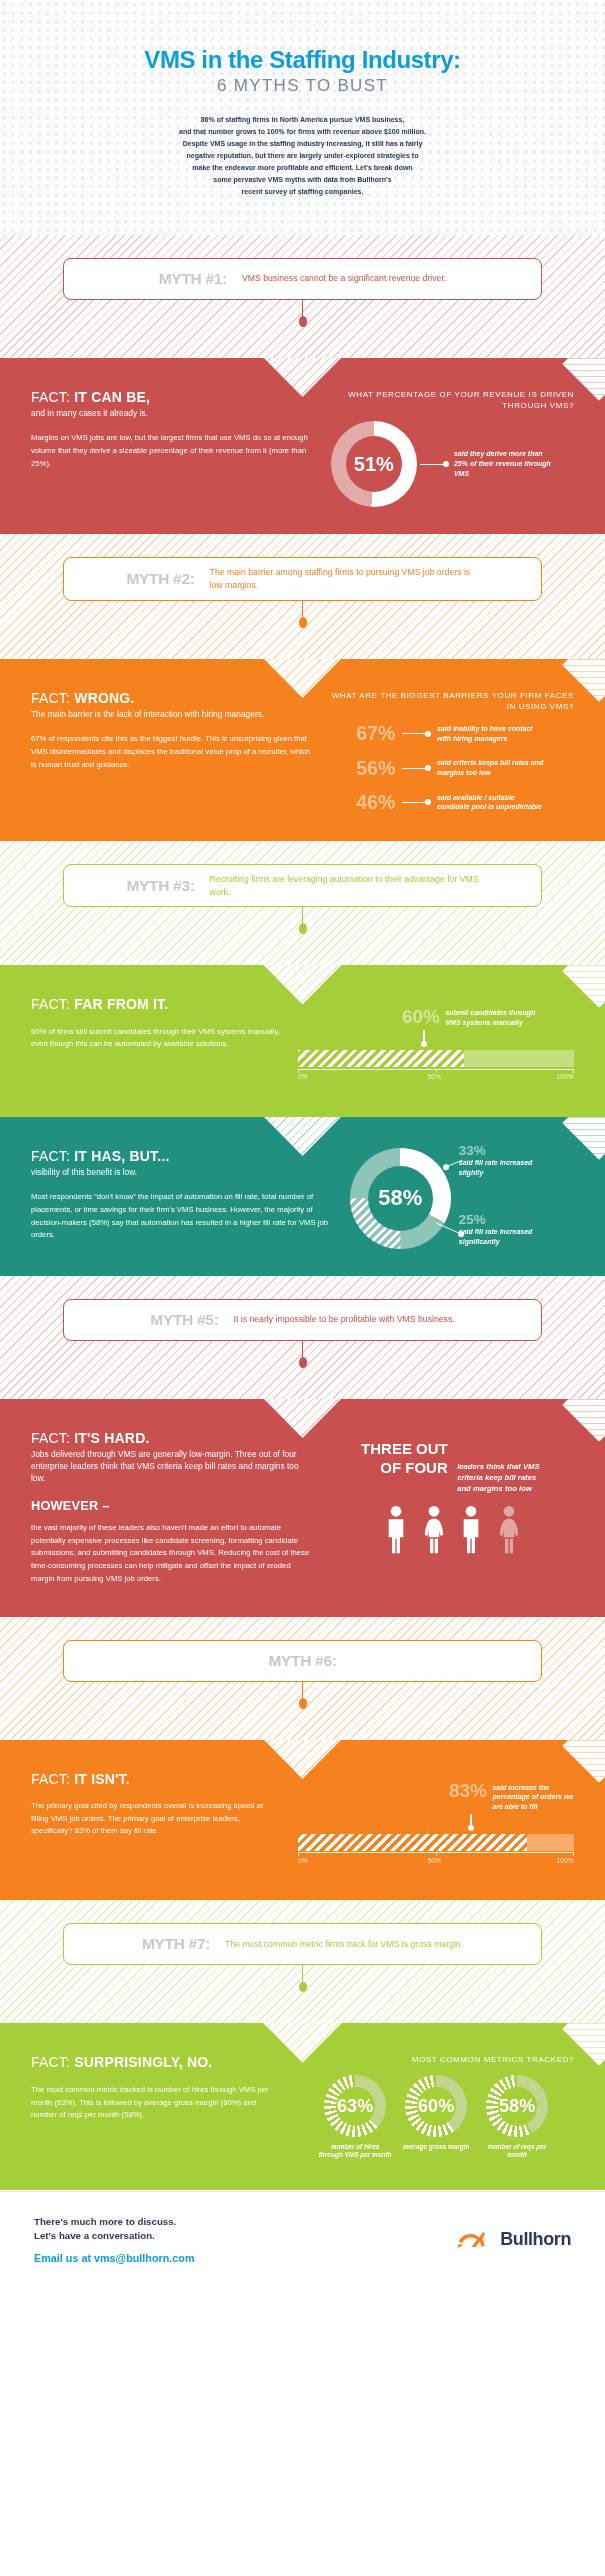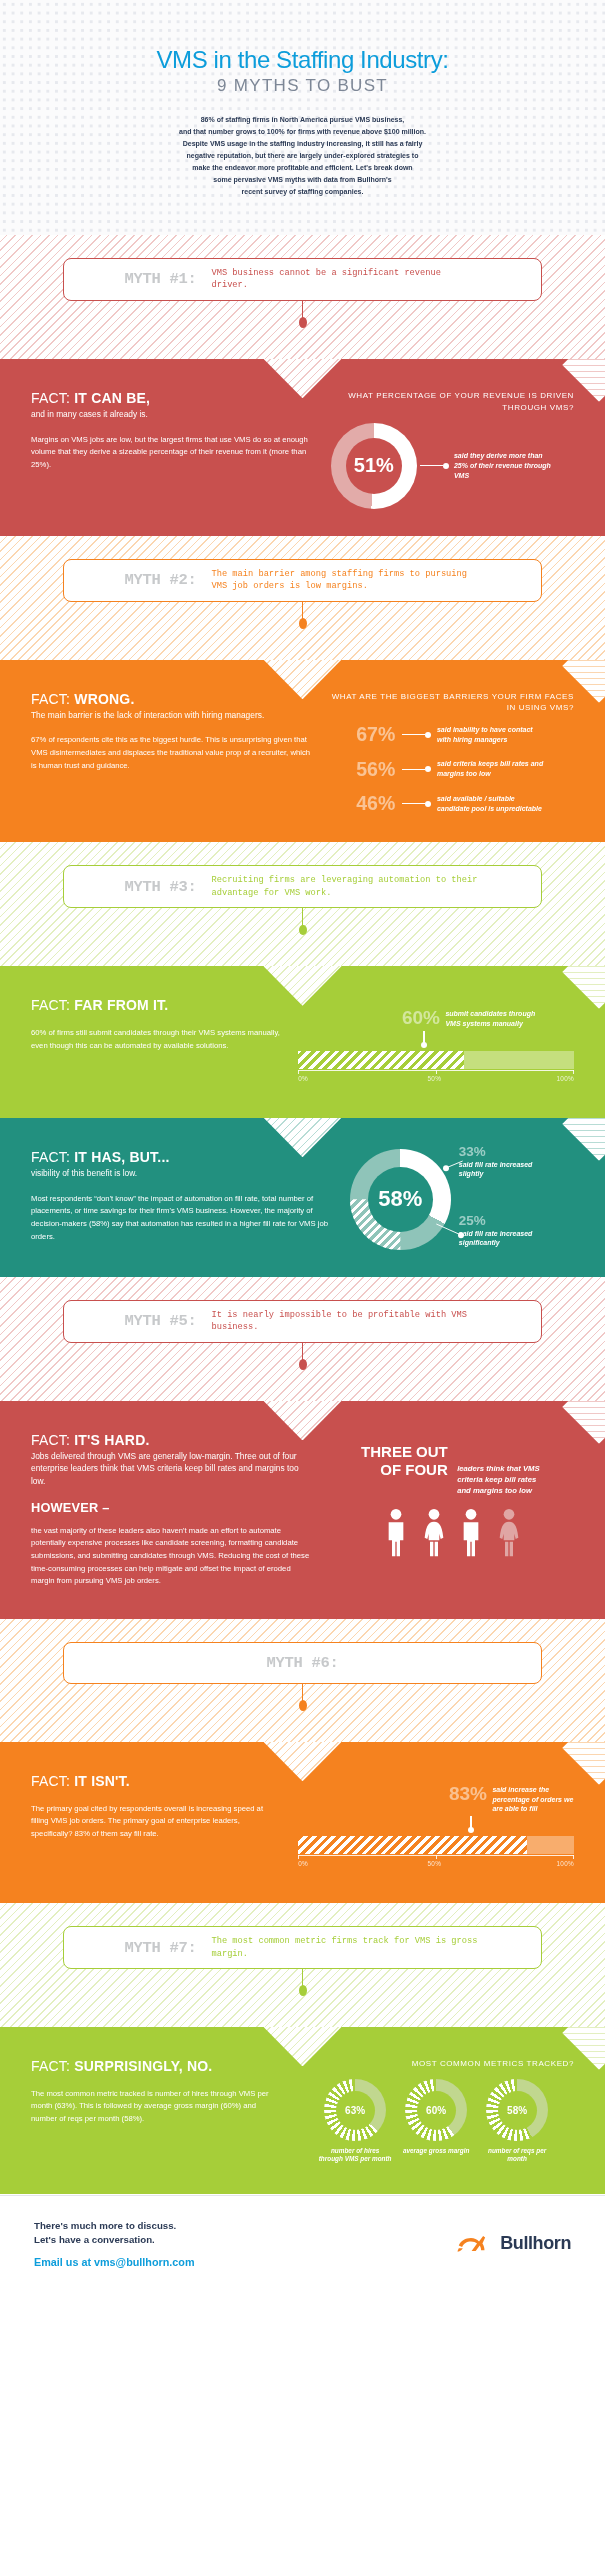--- a/index.html
+++ b/index.html
@@ -16,21 +16,21 @@
   .hero {
     position: relative;
     padding: 47px 67px 37px;
     text-align: center;
     background-color: #fbfbfc;
     background-image: radial-gradient(circle, #e7e9ee 1.5px, transparent 1.5px);
     background-size: 8.7px 8.7px;
   }
   .hero-title {
     font-size: 24px;
-    font-weight: 400;
+    font-weight: 700;
     color: #0d9ddb;
     letter-spacing: -0.4px;
     line-height: 1.1;
   }
   .hero-sub {
     font-size: 17px;
     color: #7d8796;
     letter-spacing: 1.3px;
     font-weight: 300;
     margin-top: 2.7px;
@@ -65,21 +65,20 @@
     margin: 0 auto;
     background: #fff;
     border: 1.1px solid var(--accent);
     border-radius: 8px;
     min-height: 42px;
     display: flex;
     align-items: center;
     padding: 8px 17.5px;
     gap: 15px;
     justify-content: center;
-    font-family: Liberation Mono, monospace;
   }
   .myth-label {
     font-size: 15.5px;
     font-weight: 700;
     color: #c7c9cb;
     letter-spacing: -0.3px;
     white-space: nowrap;
   }
   .myth-text {
     font-size: 8.7px;
@@ -285,21 +284,21 @@
     border-radius: 50%;
     margin: 0 auto;
   }
   .mini-hole {
     position: absolute;
     inset: 11.4px;
     border-radius: 50%;
     background: var(--accent);
     display: flex; align-items: center; justify-content: center;
   }
-  .mini-val { font-size: 10px; font-weight: 700; color: #fff; text-align: center; }
+  .mini-val { font-size: 18px; font-weight: 700; color: #fff; text-align: center; }
   .mini-lbl {
     margin-top: 5.4px;
     font-size: 6.4px;
     font-style: italic;
     font-weight: 700;
     line-height: 1.35;
   }
 
   
   .footer {
@@ -317,21 +316,21 @@
   .footer-right { display: flex; align-items: center; gap: 6px; }
   .brand-word { font-size: 18px; font-weight: 700; color: #2b3a55; letter-spacing: -0.4px; }
 </style>
 </head>
 <body>
 
 <div class="page">
 
   <div class="hero">
     <div class="hero-title">VMS in the Staffing Industry:</div>
-    <div class="hero-sub">9 MYTHS TO BUST</div>
+    <div class="hero-sub">6 MYTHS TO BUST</div>
     <div class="hero-body">
       <div>86% of staffing firms in North America pursue VMS business,</div>
       <div>and that number grows to 100% for firms with revenue above $100 million.</div>
       <div>Despite VMS usage in the staffing industry increasing, it still has a fairly</div>
       <div>negative reputation, but there are largely under-explored strategies to</div>
       <div>make the endeavor more profitable and efficient. Let's break down</div>
       <div>some pervasive VMS myths with data from Bullhorn's</div>
       <div>recent survey of staffing companies.</div>
     </div>
   </div>

